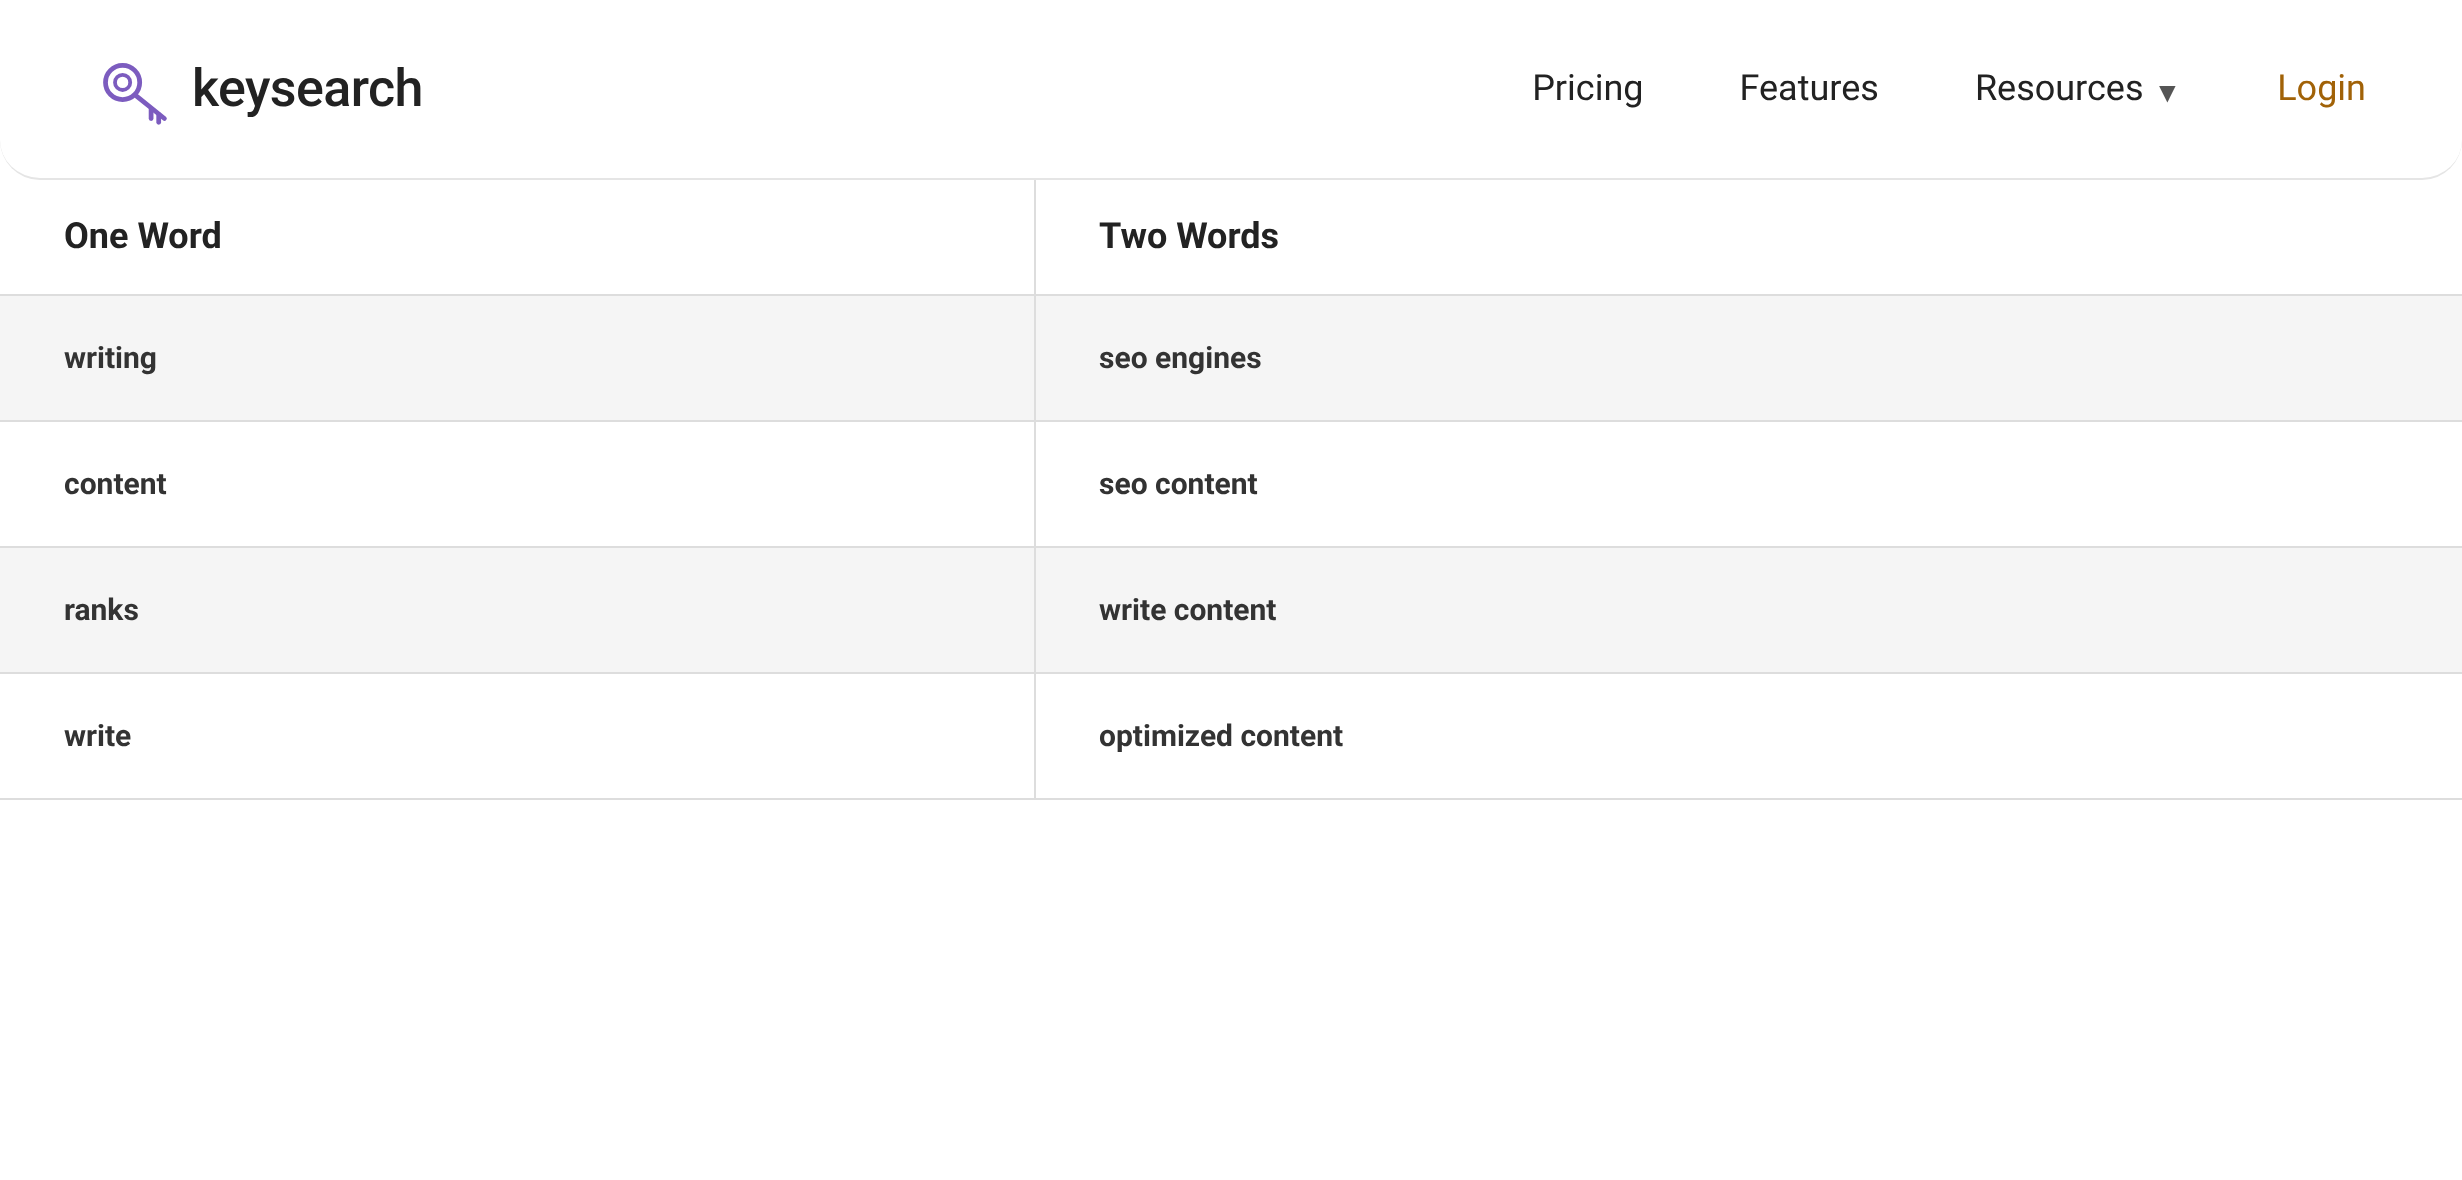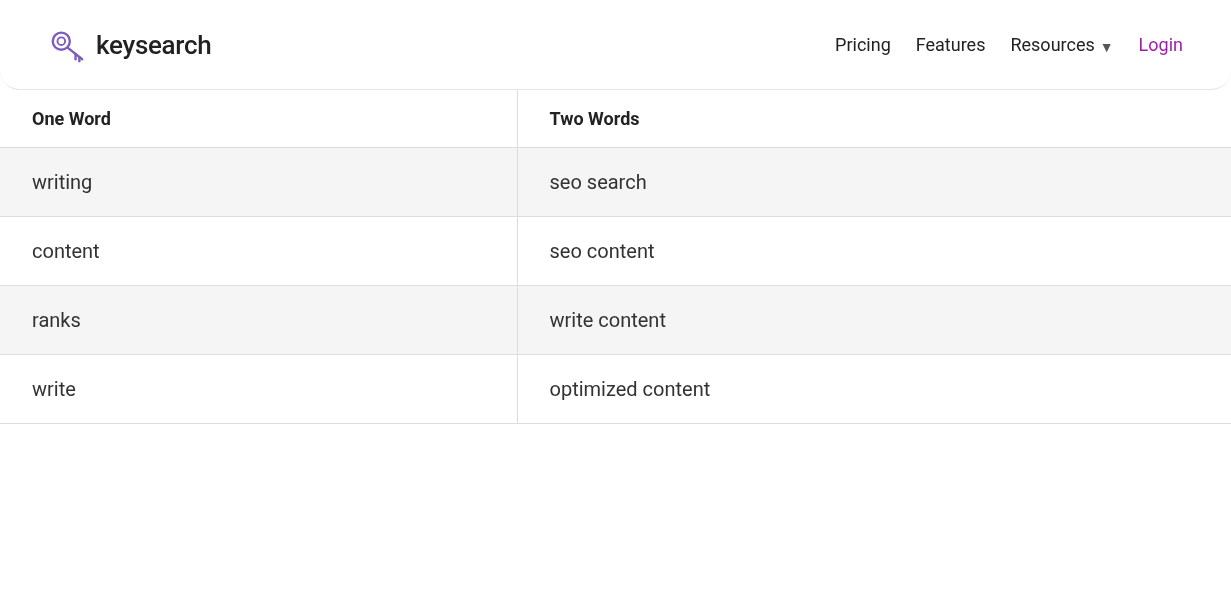--- a/index.html
+++ b/index.html
@@ -44,21 +44,21 @@
     .logo-text {
       font-size: 26px;
       font-weight: 500;
       color: #222;
       letter-spacing: -0.3px;
     }
 
     nav {
       display: flex;
       align-items: center;
-      gap: 25px;
+      gap: 48px;
     }
 
     .nav-link {
       font-size: 18px;
       color: #222;
       text-decoration: none;
       cursor: pointer;
     }
 
     .nav-link-resources {
@@ -67,21 +67,21 @@
       gap: 5px;
     }
 
     .chevron-down {
       font-size: 14px;
       color: #555;
     }
 
     .nav-login {
       font-size: 18px;
-      color: #a21caf;
+      color: #a16207;
       text-decoration: none;
       cursor: pointer;
     }
 
     
     .table-container {
       padding: 0;
     }
 
     table {
@@ -113,23 +113,24 @@
     tbody tr:nth-child(odd) {
       background: #f5f5f5;
     }
 
     tbody tr:nth-child(even) {
       background: #ffffff;
     }
 
     tbody tr td {
       padding: 22px 32px;
-      font-size: 20px;
+      font-size: 15px;
       color: #333;
       border-right: 1px solid #ddd;
+      font-weight: bold;
     }
 
     tbody tr td:last-child {
       border-right: none;
     }
 
     col:first-child {
       width: 42%;
     }
 
@@ -172,21 +173,21 @@
     </colgroup>
     <thead>
       <tr>
         <th>One Word</th>
         <th>Two Words</th>
       </tr>
     </thead>
     <tbody id="table-body">
     <tr>
           <td>writing</td>
-          <td>seo search</td>
+          <td>seo engines</td>
         </tr>
         <tr>
           <td>content</td>
           <td>seo content</td>
         </tr>
         <tr>
           <td>ranks</td>
           <td>write content</td>
         </tr>
         <tr>

